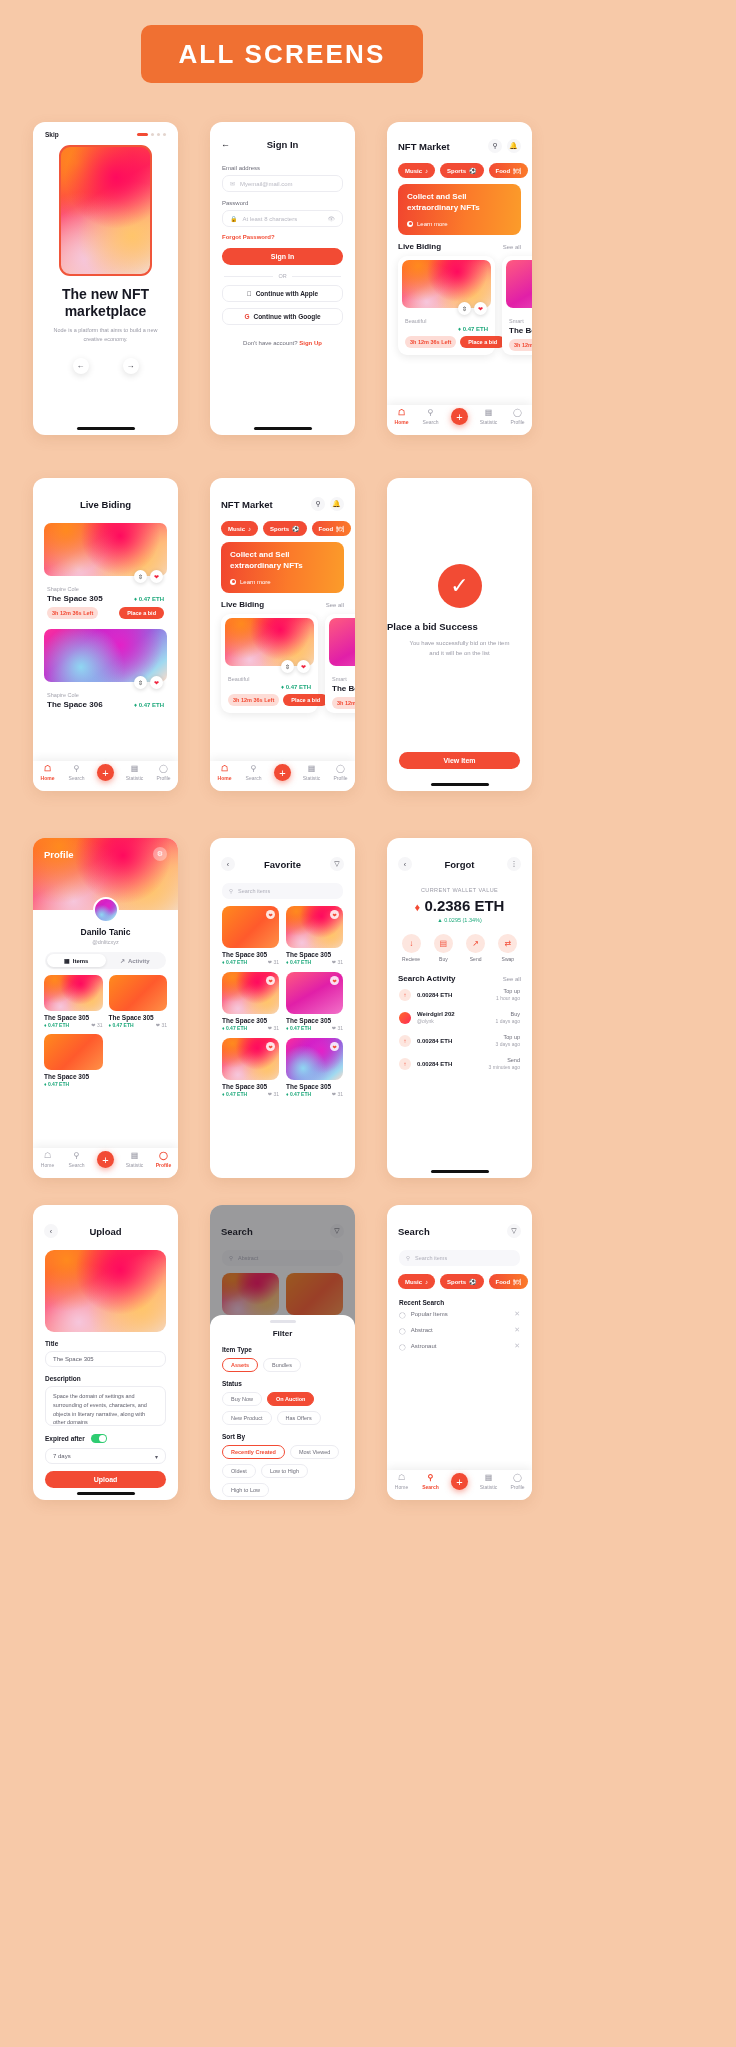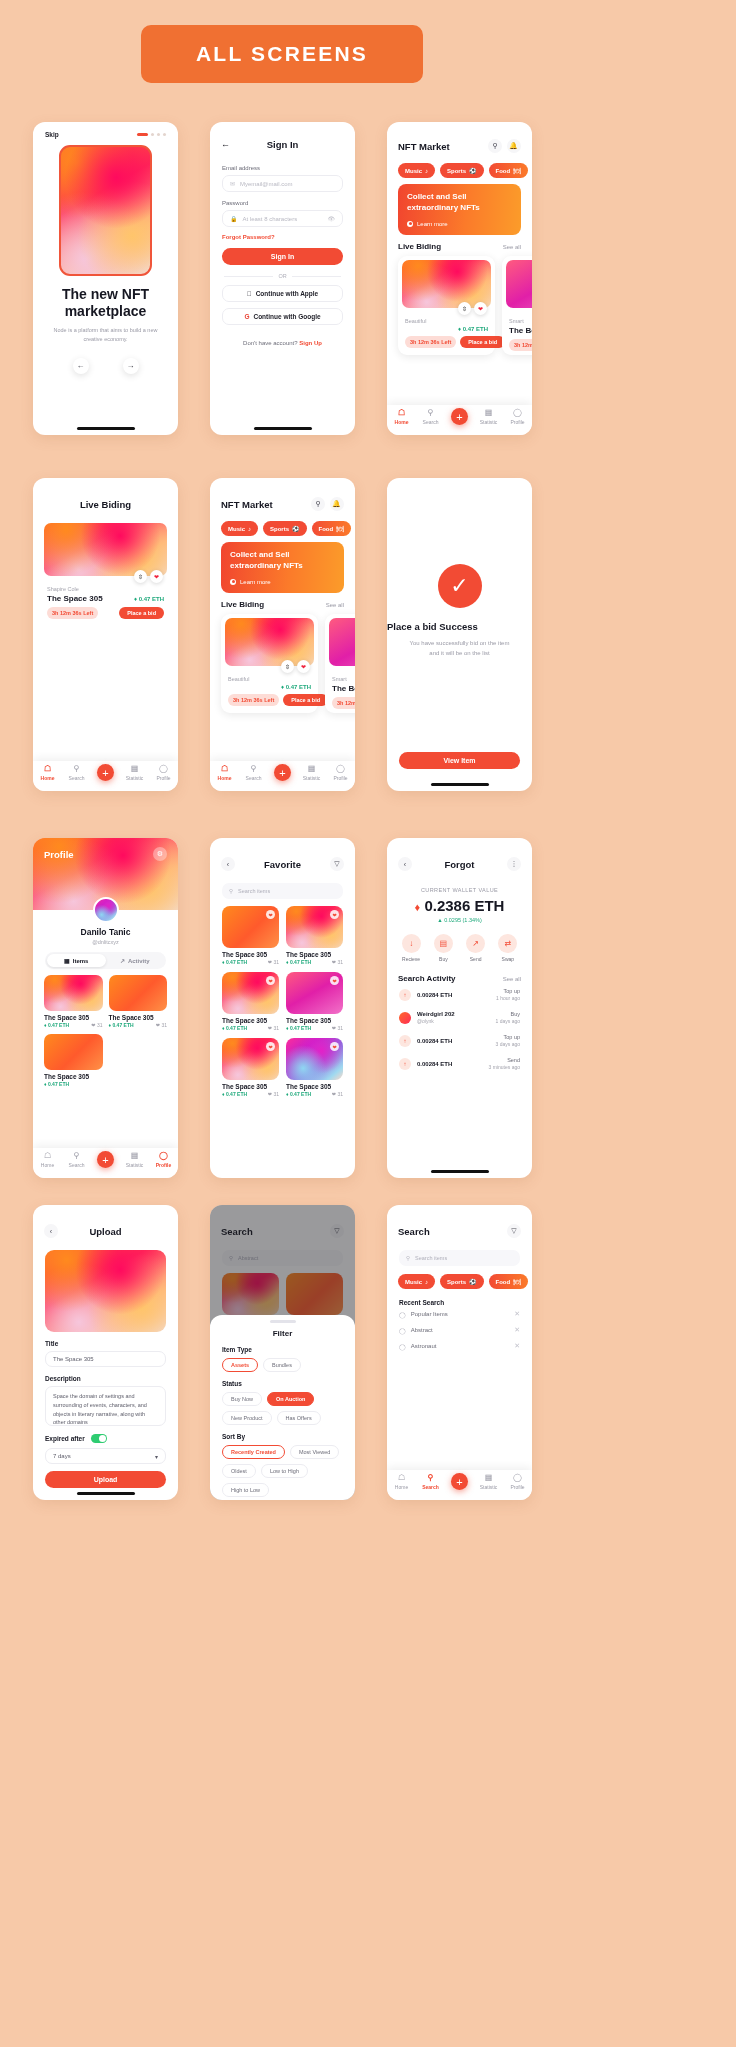--- a/index.html
+++ b/index.html
@@ -10,21 +10,21 @@
     overflow: hidden;
     position: relative;
   }
   .page { position:relative; width:736px; height:2047px; }
 
   
   .banner {
     position:absolute; left:141px; top:25px; width:282px; height:58px;
     background:#F07032; border-radius:10px;
     display:flex; align-items:center; justify-content:center;
-    color:#fff; font-size:21px; font-weight:bold; letter-spacing:2.2px;
+    color:#fff; font-size:26px; font-weight:bold; letter-spacing:2.2px;
   }
   .footer-note {
     position:absolute; left:0; top:1975px; width:736px; text-align:center;
     font-size:15px; font-weight:bold; letter-spacing:1.3px; color:#2A2A33;
   }
 
   
   .phone {
     position:absolute; background:#ffffff; border-radius:12px; overflow:hidden;
     box-shadow:0 4px 14px rgba(160,90,50,.14);
@@ -420,20 +420,33 @@
         <div class="card-sub">Shapire Cole</div>
         <div class="card-row">
           <span class="card-name">The Space 305</span>
           <span class="eth">♦ <span>0.47 ETH</span></span>
         </div>
         <div class="card-row2">
           <span class="pill-time">3h 12m 36s Left</span>
           <span class="pill-bid">Place a bid</span>
         </div>
       </div>
+      <div class="card" style="padding:0;box-shadow:none;margin-top:10px">
+        <div class="card-art g-purple" style="height:53px;position:relative">
+          <div class="acts">
+            <div class="act">⇳</div>
+            <div class="act" style="color:#F0253F">❤</div>
+          </div>
+        </div>
+        <div class="card-sub">Shapire Cole</div>
+        <div class="card-row">
+          <span class="card-name">The Space 306</span>
+          <span class="eth">♦ <span>0.47 ETH</span></span>
+        </div>
+      </div>
     </div>
     <div class="tabbar">
       <div class="tab on">
           <span class="gi">☖</span>
           <span>Home</span>
         </div>
       <div class="tab">
           <span class="gi">⚲</span>
           <span>Search</span>
         </div>

